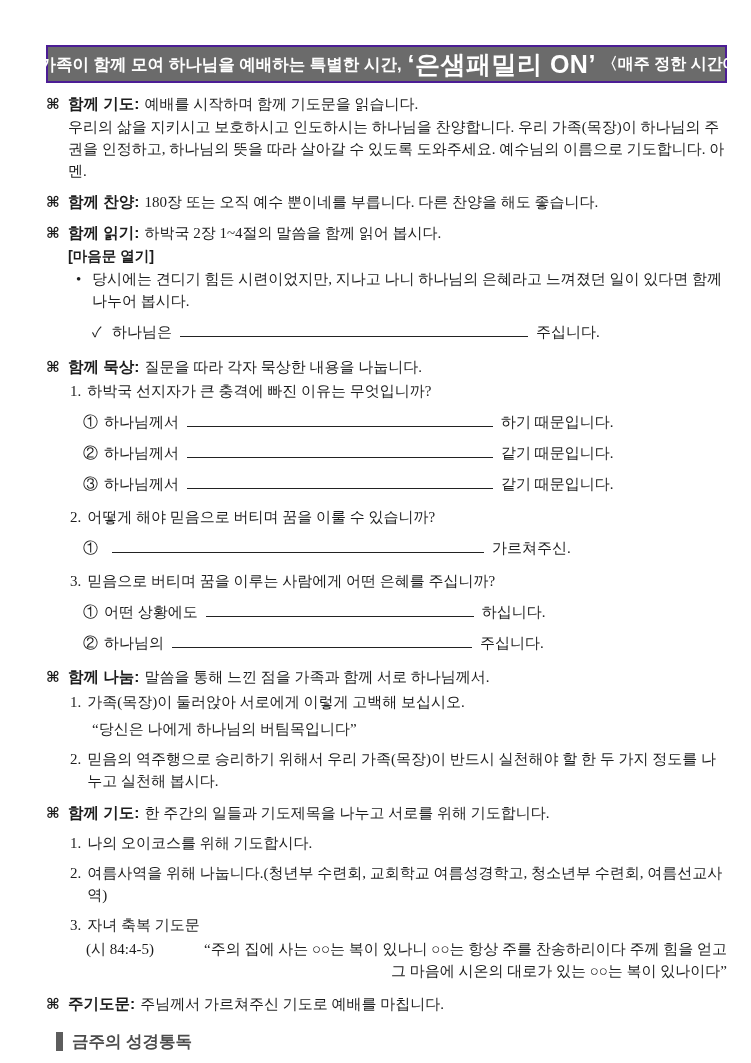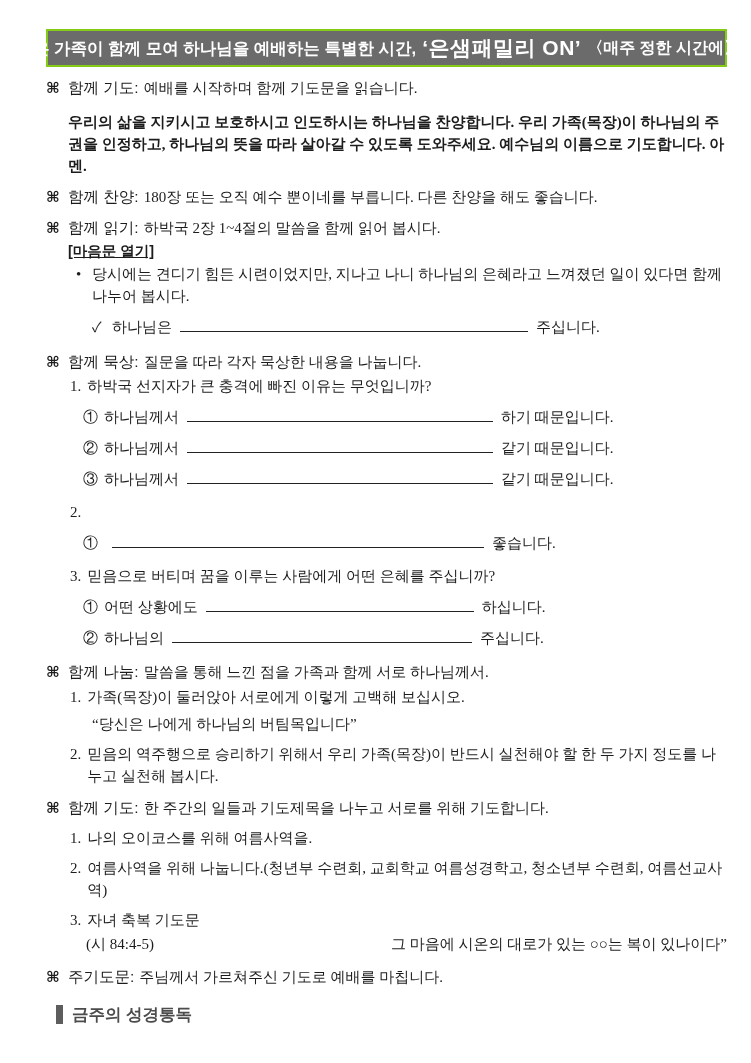--- a/index.html
+++ b/index.html
@@ -6,45 +6,45 @@
   html,body { background:#ffffff; }
   body {
     width:751px; height:1063px; overflow:hidden;
     font-family:"Liberation Serif","DejaVu Serif",serif;
     font-size:15px; line-height:22px; color:#1c1c1c;
     padding:29px 24px 0 46px;
   }
 
   
   .banner {
-    background:#6b6b6b; border:2px solid #84cc16; color:#fff;
+    background:#6b6b6b; border:2px solid #4c1d95; color:#fff;
     height:38px; display:flex; align-items:center; justify-content:center;
     gap:6px; white-space:nowrap; margin-bottom:10px;
-    font-family:"Liberation Sans","DejaVu Sans",sans-serif; font-weight:bold;
+    font-family:"Liberation Sans","DejaVu Sans",sans-serif; font-weight:bold;margin-top:16px;
   }
   .b-pre   { font-size:16.5px; }
-  .b-brand { font-size:21px; letter-spacing:0.5px; }
+  .b-brand { font-size:25px; letter-spacing:0.5px; }
   .b-note  { font-size:16px; font-weight:bold; }
 
   
   .sec { margin-bottom:9px; }
   .sec-head { display:flex; }
   .marker {
     width:22px; flex:0 0 22px; font-weight:bold; font-size:15px;
     font-family:"DejaVu Sans",sans-serif;
   }
   .head-text { flex:1; }
   .sec-title {
     font-family:"Liberation Sans","DejaVu Sans",sans-serif;
-    font-weight:normal; font-size:15.5px; margin-right:5px;
-  }
-  .sec-body { padding-left:22px; margin-top:12px;font-weight:bold; }
+    font-weight:bold; font-size:15.5px; margin-right:5px;
+  }
+  .sec-body { padding-left:22px; margin-top:1px; }
   .subhead {
     padding-left:22px; margin-top:1px; font-weight:bold;
-    font-family:"Liberation Sans","DejaVu Sans",sans-serif; font-size:14.5px;text-decoration:underline;
+    font-family:"Liberation Sans","DejaVu Sans",sans-serif; font-size:14.5px;
   }
   .bullet-row { display:flex; padding-left:30px; margin-top:1px; }
   .bullet-dot { flex:0 0 16px; }
   .bullet-text { flex:1; }
 
   .fill-row { display:flex; align-items:baseline; padding-left:46px; margin-top:9px; }
   .check { flex:0 0 20px; color:#222; font-size:14px; }
   .blank {
     display:inline-block; border-bottom:1.5px solid #222; height:15px;
     margin:0 8px; vertical-align:baseline;
@@ -152,25 +152,26 @@
       <span class="circ">③</span>
       <span>하나님께서</span>
       <span class="blank w310"></span>
       <span>같기 때문입니다.</span>
     </div>
   </div>
 
   <div class="q-block mt10">
     <div class="q-text">
       <span>2.</span>
+      <span>어떻게 해야 믿음으로 버티며 꿈을 이룰 수 있습니까?</span>
     </div>
     <div class="answer">
       <span class="circ">①</span>
       <span class="blank w372"></span>
-      <span>좋습니다.</span>
+      <span>가르쳐주신.</span>
     </div>
   </div>
 
   <div class="q-block mt10">
     <div class="q-text">
       <span>3.</span>
       <span>믿음으로 버티며 꿈을 이루는 사람에게 어떤 은혜를 주십니까?</span>
     </div>
     <div class="answer">
       <span class="circ">①</span>
@@ -207,33 +208,34 @@
 
 <section class="sec" style="margin-bottom:11px;">
   <div class="sec-head">
     <span class="marker">⌘</span>
     <div class="head-text">
       <span class="sec-title">함께 기도:</span><span>한 주간의 일들과 기도제목을 나누고 서로를 위해 기도합니다.</span>
     </div>
   </div>
   <div class="item item-gap">
     <span>1.</span>
-    <span>나의 오이코스를 위해 여름사역을.</span>
+    <span>나의 오이코스를 위해 기도합시다.</span>
   </div>
   <div class="item item-gap">
     <span>2.</span>
     <span>여름사역을 위해 나눕니다.(청년부 수련회, 교회학교 여름성경학고, 청소년부 수련회, 여름선교사역)</span>
   </div>
   <div class="item item-gap">
     <span>3.</span>
     <span>자녀 축복 기도문</span>
   </div>
   <div class="verse">
     <span class="verse-ref">(시 84:4-5)</span>
     <div class="verse-quote">
+      <div>“주의 집에 사는 ○○는 복이 있나니 ○○는 항상 주를 찬송하리이다 주께 힘을 얻고</div>
       <div class="verse-l2">그 마음에 시온의 대로가 있는 ○○는 복이 있나이다”</div>
     </div>
   </div>
 </section>
 
 <section class="sec">
   <div class="sec-head">
     <span class="marker">⌘</span>
     <div class="head-text">
       <span class="sec-title">주기도문:</span><span>주님께서 가르쳐주신 기도로 예배를 마칩니다.</span>

